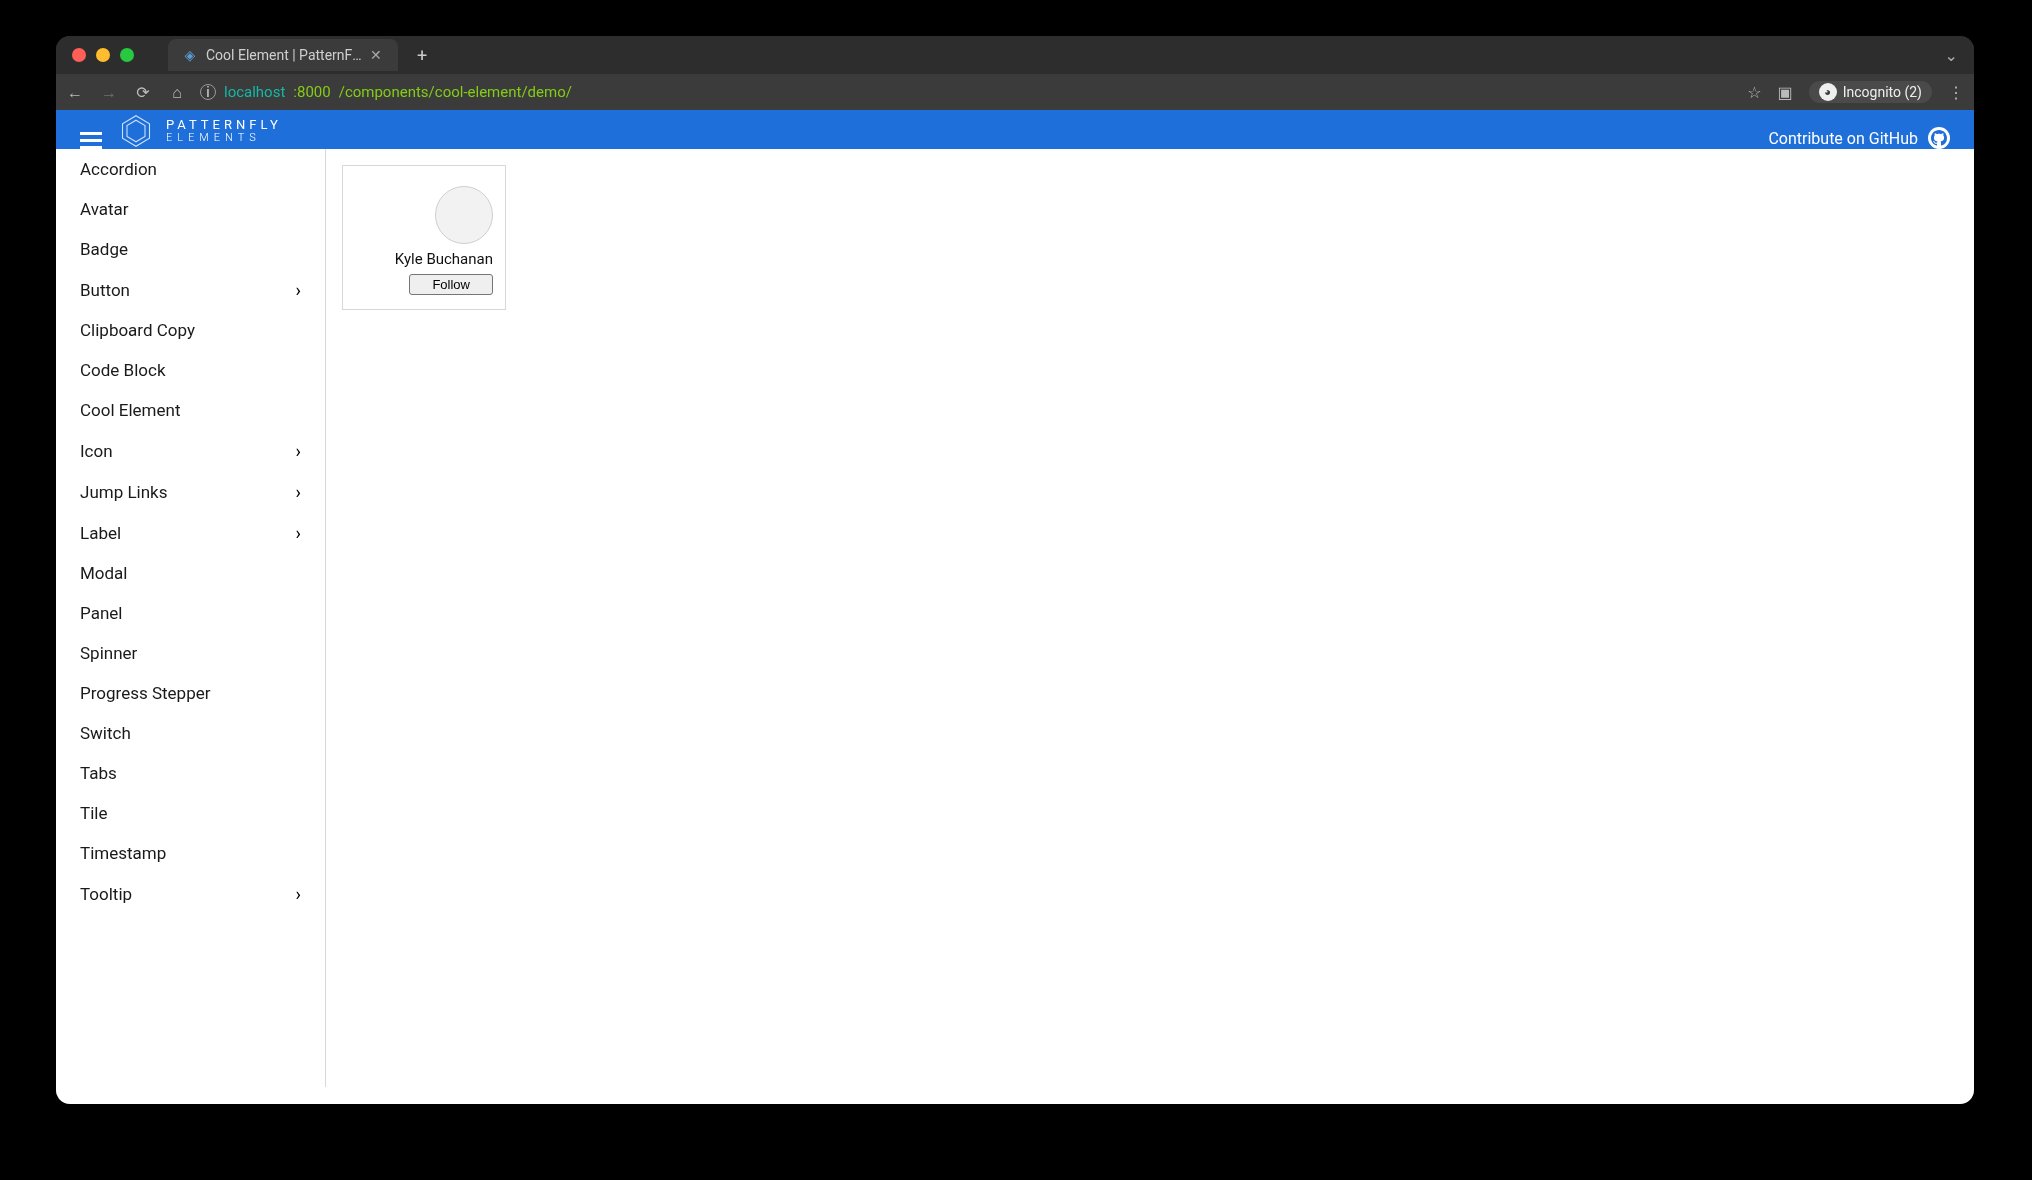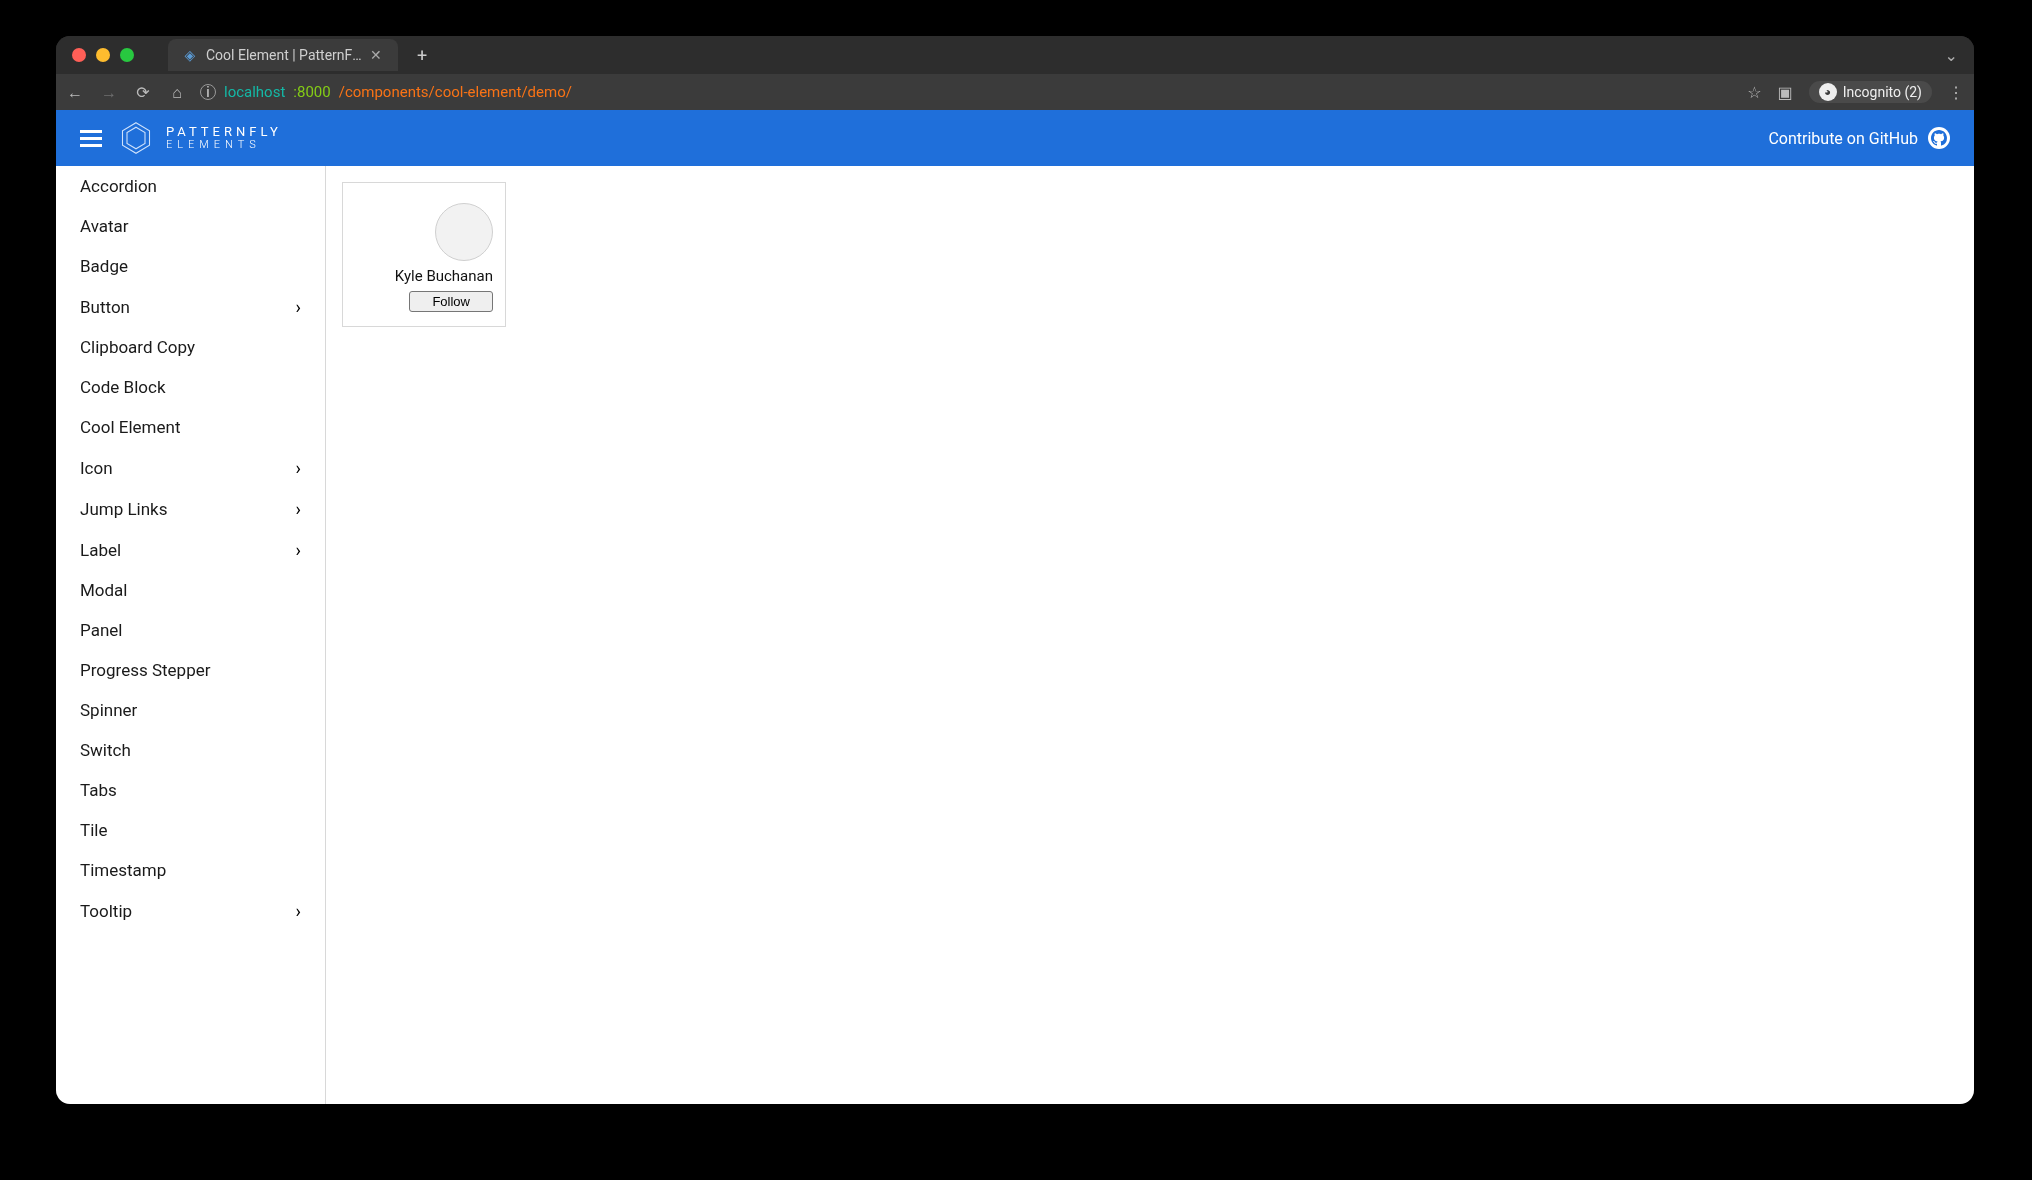--- a/index.html
+++ b/index.html
@@ -71,41 +71,41 @@
 .url-field {
   flex:1;
   display:flex;
   align-items:center;
   gap:8px;
   font-size: 15px;
   color:#ddd;
 }
 .url-field .host { color:#14b8a6; }
 .url-field .port { color:#84cc16; }
-.url-field .path { color:#f97316; }
+.url-field .path { color:#84cc16; }
 .urlbar .right-icons { display:flex; gap:16px; align-items:center; }
 .urlbar .incognito-badge {
   background:#4a4a4a; border-radius:14px; padding:2px 10px; display:flex; align-items:center; gap:6px; color:#eee; font-size:14px;
 }
 .urlbar .incognito-badge .mask { width:18px; height:18px; background:#eee; border-radius:50%; display:flex; align-items:center; justify-content:center; color:#3b3b3b; font-size:12px; }
 
 
 .viewport {
   position:absolute;
   top:74px;
   left:0; right:0; bottom:0;
   background:#fff;
 }
 
 
 .pf-header {
-  height: 56px;
+  height: 39px;
   background: #1f6fda;
   display:flex;
-  align-items:center;
+  align-items:flex-end;
   padding: 0 24px;
   color:#fff;
 }
 .hamburger { width:24px; margin-right: 14px; display:flex; flex-direction:column; gap:4px; cursor:pointer; }
 .hamburger span { display:block; height:3px; background:#fff; width:22px; }
 
 .pf-logo { display:flex; align-items:center; gap:12px; }
 .pf-logo-mark {
   width:36px; height:36px; position:relative;
 }
@@ -273,24 +273,24 @@
             <span>Label</span>
             <span class="chevron">›</span>
           </div>
           <div class="sidebar-item">
             <span>Modal</span>
           </div>
           <div class="sidebar-item">
             <span>Panel</span>
           </div>
           <div class="sidebar-item">
+            <span>Spinner</span>
+          </div>
+          <div class="sidebar-item">
             <span>Progress Stepper</span>
-          </div>
-          <div class="sidebar-item">
-            <span>Spinner</span>
           </div>
           <div class="sidebar-item">
             <span>Switch</span>
           </div>
           <div class="sidebar-item">
             <span>Tabs</span>
           </div>
           <div class="sidebar-item">
             <span>Tile</span>
           </div>

